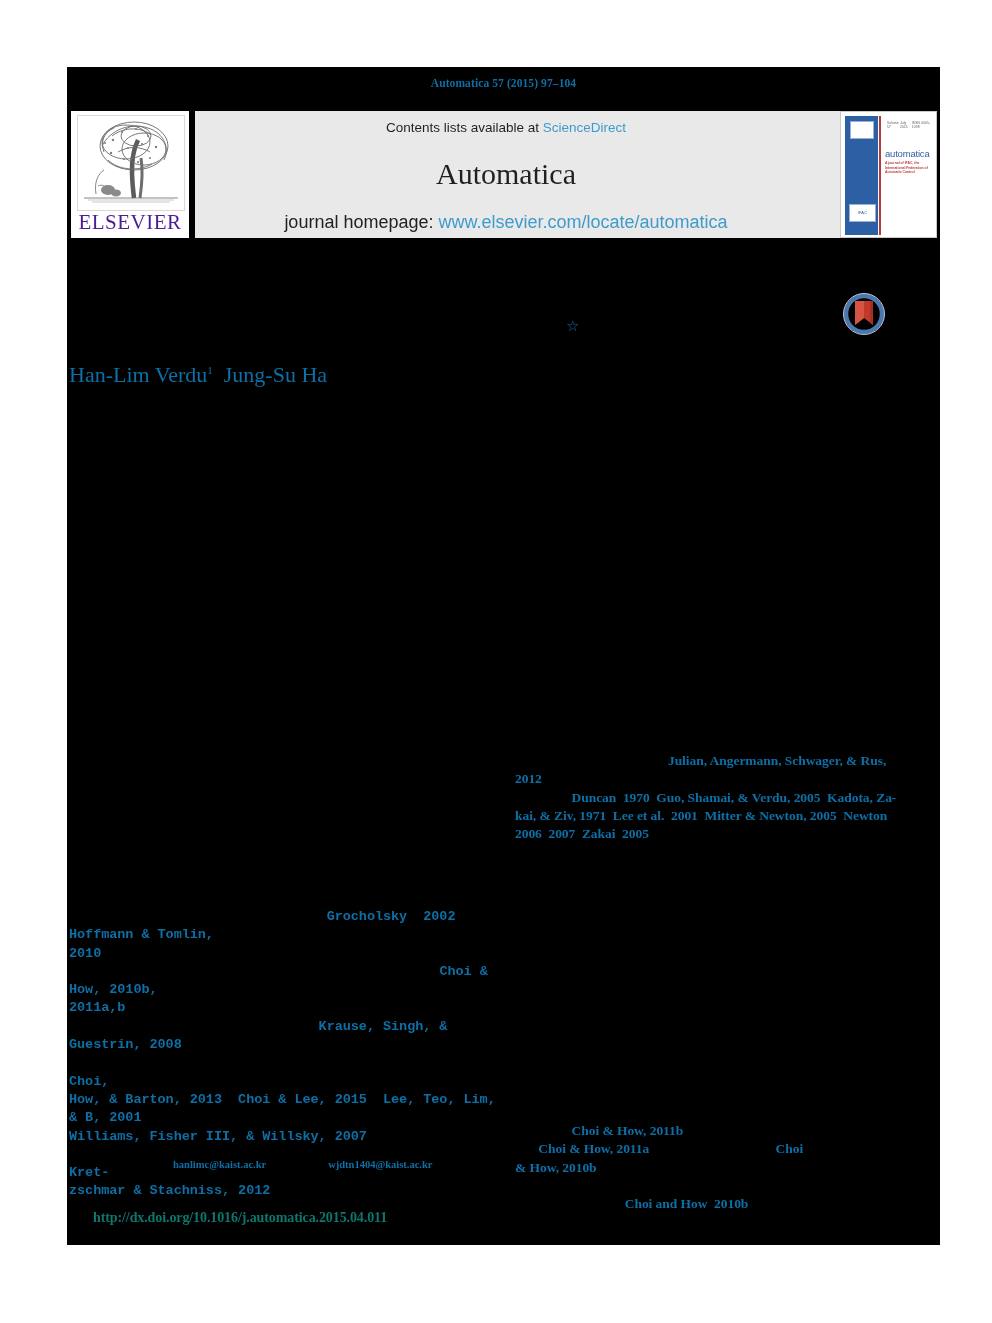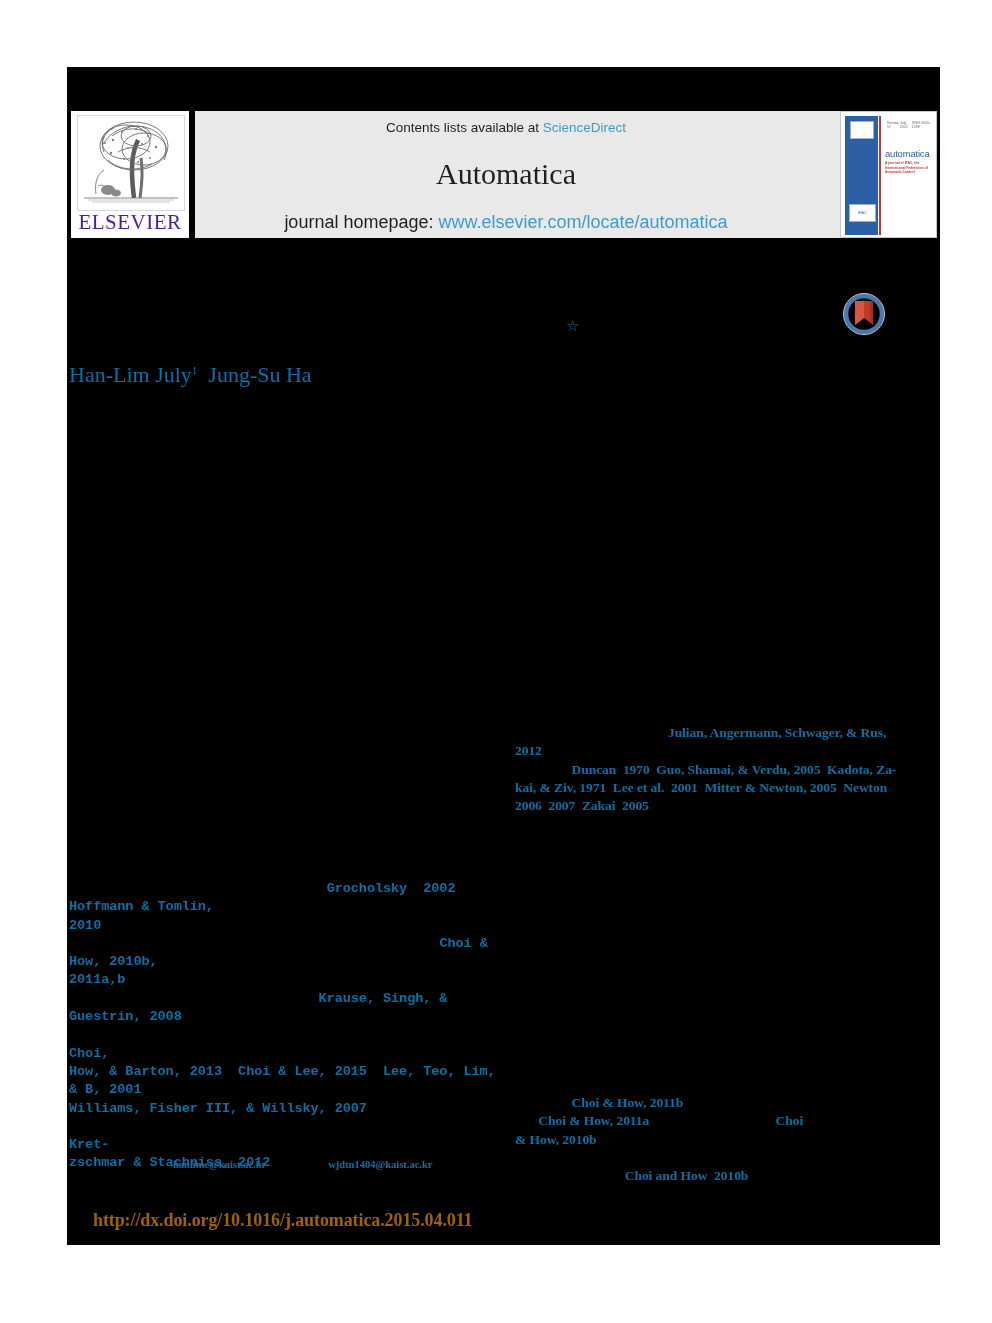--- a/index.html
+++ b/index.html
@@ -228,20 +228,21 @@
   
   .reftext {
     position: absolute;
     font-family: "Liberation Serif", serif;
     font-size: 13.5px;
     font-weight: bold;
     line-height: 18.3px;
     color: #0e6fa6;
     white-space: pre-wrap;
     letter-spacing: -0.05px;
+    margin-top: 28px;
   }
 
   
   .col-left  { left: 2px;   width: 430px; font-family: Liberation Mono, monospace; }
   .col-right { left: 448px; width: 430px; }
 
   
   #refs-right-top   { top: 657px; }
   #refs-left-mid    { top: 813px; }
   #refs-right-low   { top: 1027px; }
@@ -261,32 +262,33 @@
     margin-left: 6px;
   }
   .emails .gap { display: inline-block; width: 62px; }
 
   
   .doi {
     position: absolute;
     left: 2px;
     top: 1143px;
     font-family: "Liberation Serif", serif;
-    font-size: 18px;
+    font-size: 14px;
     font-weight: bold;
-    color: #a16207;
+    color: #0f766e;
     letter-spacing: -0.1px;
     padding-left: 24px;
   }
 </style>
 </head>
 <body>
 
 <div id="page">
 
+  <div class="running-head">Automatica 57 (2015) 97–104</div>
 
   <div class="masthead">
 
     <div class="elsevier-logo">
       <div class="elsevier-tree-box">
         <svg width="106" height="94" viewBox="0 0 106 94">
           <rect x="0" y="0" width="106" height="94" fill="#ffffff"></rect>
 
           <path d="M6 82 H100" stroke="#888" stroke-width="1.2" fill="none"></path>
           <path d="M10 84 H96 M14 86 H92" stroke="#bbb" stroke-width="0.8" fill="none"></path>
@@ -361,21 +363,21 @@
       <circle cx="22" cy="22" r="18" fill="none" stroke="#4a77ad" stroke-width="4.5"></circle>
       <path d="M13 9 H31 V33 L22 26 L13 33 Z" fill="#c0392b"></path>
       <path d="M13 9 H22 V26 L13 33 Z" fill="#d75442"></path>
       <path d="M28 9 H31 V33 L28 30.7 Z" fill="#a52f22"></path>
       <circle cx="22" cy="22" r="20.5" fill="none" stroke="#b9c6d8" stroke-width="1"></circle>
     </svg>
   </div>
 
   <div class="title-star">☆</div>
 
-  <div class="authors"><span>Han-Lim July</span><sup>1</sup>  <span>Jung-Su Ha</span></div>
+  <div class="authors"><span>Han-Lim Verdu</span><sup>1</sup>  <span>Jung-Su Ha</span></div>
 
   <div id="refs-right-top" class="reftext col-right">                                              Julian, Angermann, Schwager, &amp; Rus,
 2012
                  Duncan  1970  Guo, Shamai, &amp; Verdu, 2005  Kadota, Za-
 kai, &amp; Ziv, 1971  Lee et al.  2001  Mitter &amp; Newton, 2005  Newton
 2006  2007  Zakai  2005</div>
 
   <div id="refs-left-mid" class="reftext col-left">                                Grocholsky  2002  Hoffmann &amp; Tomlin,
 2010
                                               Choi &amp; How, 2010b,

